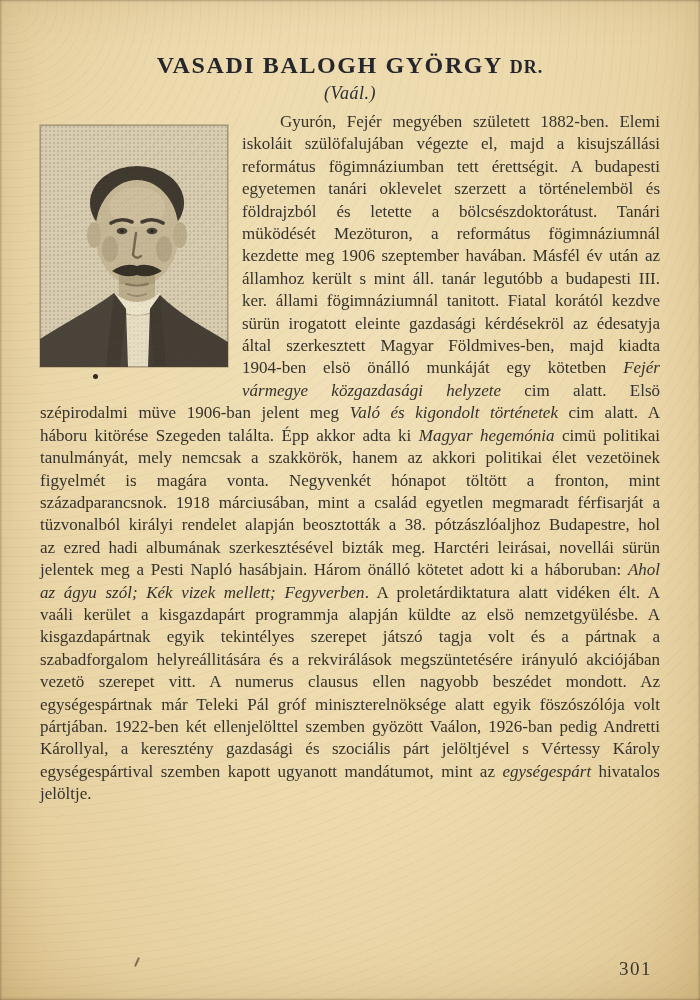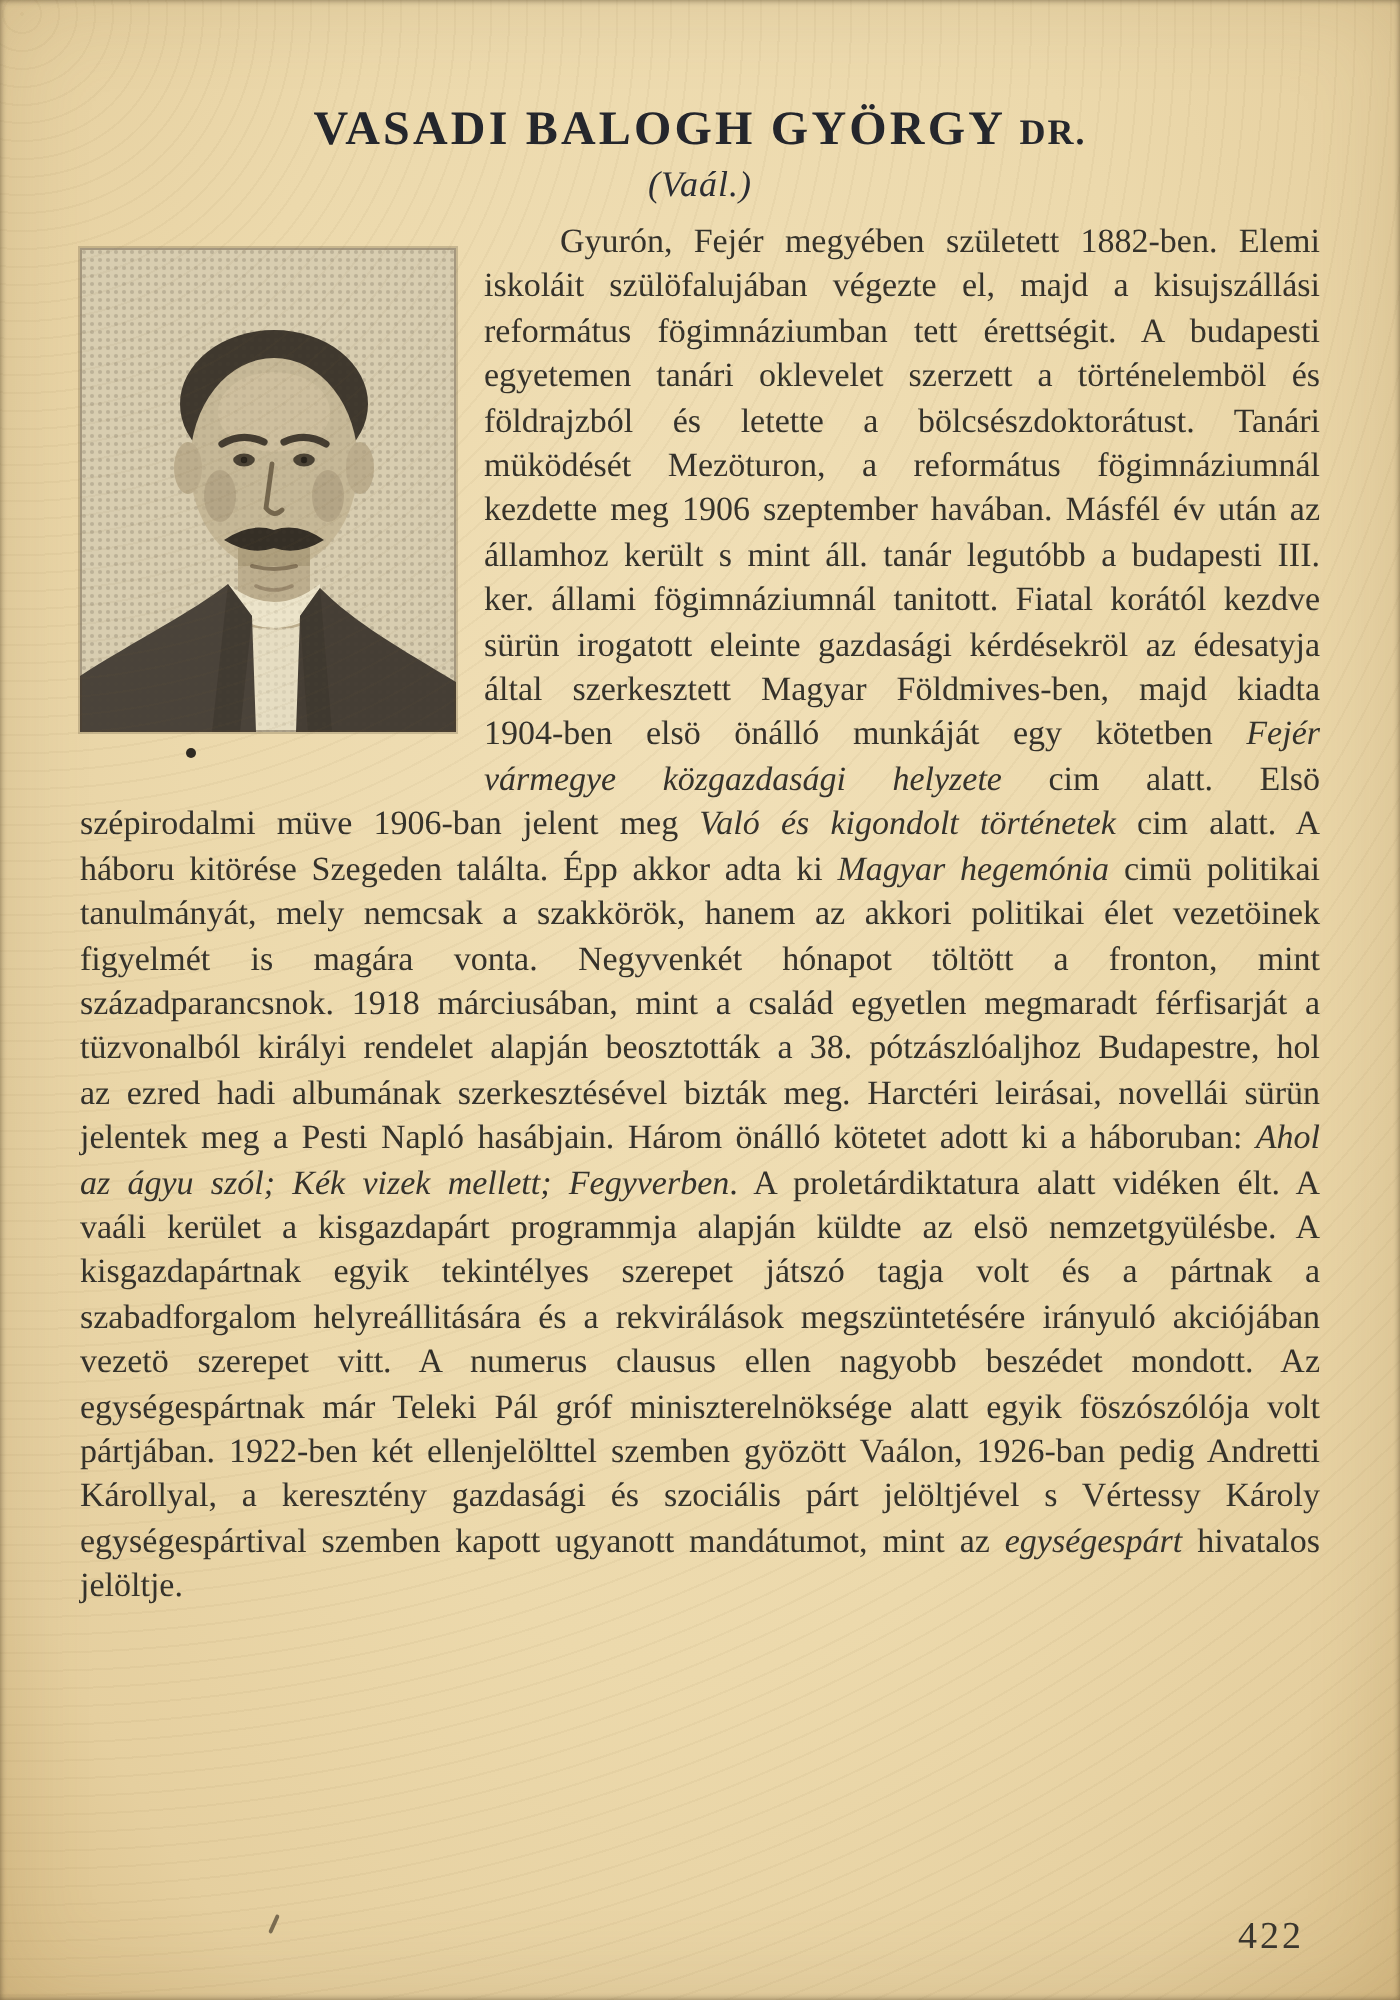--- a/index.html
+++ b/index.html
@@ -107,15 +107,15 @@
         <rect x="0.5" y="0.5" width="187" height="241" fill="none" stroke="rgba(78,64,44,0.38)" stroke-width="1"></rect>
       </svg>
     </figure>
 
     <p class="para"><span>Gyurón, Fejér megyében született 1882-ben. Elemi iskoláit szülöfalujában végezte el, majd a kisujszállási református fögimnáziumban tett érettségit. A budapesti egyetemen tanári oklevelet szerzett a történelemböl és földrajzból és letette a bölcsészdoktorátust. Tanári müködését Mezöturon, a református fögimnáziumnál kezdette meg 1906 szeptember havában. Másfél év után az államhoz került s mint áll. tanár legutóbb a budapesti III. ker. állami fögimnáziumnál tanitott. Fiatal korától kezdve sürün irogatott eleinte gazdasági kérdésekröl az édesatyja által szerkesztett Magyar Földmives-ben, majd kiadta 1904-ben elsö önálló munkáját egy kötetben </span><span class="it">Fejér vármegye közgazdasági helyzete</span><span> cim alatt. Elsö szépirodalmi müve 1906-ban jelent meg </span><span class="it">Való és kigondolt történetek</span><span> cim alatt. A háboru kitörése Szegeden találta. Épp akkor adta ki </span><span class="it">Magyar hegemónia</span><span> cimü politikai tanulmányát, mely nemcsak a szakkörök, hanem az akkori politikai élet vezetöinek figyelmét is magára vonta. Negyvenkét hónapot töltött a fronton, mint századparancsnok. 1918 márciusában, mint a család egyetlen megmaradt férfisarját a tüzvonalból királyi rendelet alapján beosztották a 38. pótzászlóaljhoz Budapestre, hol az ezred hadi albumának szerkesztésével bizták meg. Harctéri leirásai, novellái sürün jelentek meg a Pesti Napló hasábjain. Három önálló kötetet adott ki a háboruban: </span><span class="it">Ahol az ágyu szól; Kék vizek mellett; Fegyverben</span><span>. A proletárdiktatura alatt vidéken élt. A vaáli kerület a kisgazdapárt programmja alapján küldte az elsö nemzetgyülésbe. A kisgazdapártnak egyik tekintélyes szerepet játszó tagja volt és a pártnak a szabadforgalom helyreállitására és a rekvirálások megszüntetésére irányuló akciójában vezetö szerepet vitt. A numerus clausus ellen nagyobb beszédet mondott. Az egységespártnak már Teleki Pál gróf miniszterelnöksége alatt egyik föszószólója volt pártjában. 1922-ben két ellenjelölttel szemben gyözött Vaálon, 1926-ban pedig Andretti Károllyal, a keresztény gazdasági és szociális párt jelöltjével s Vértessy Károly egységespártival szemben kapott ugyanott mandátumot, mint az </span><span class="it">egységespárt</span><span> hivatalos jelöltje.</span></p>
   </div>
 
   <div class="speck speck-dot"></div>
   <div class="speck speck-slash"></div>
 
-  <div class="page-number">422</div>
+  <div class="page-number">301</div>
 
 </div>
 
 </body></html>

